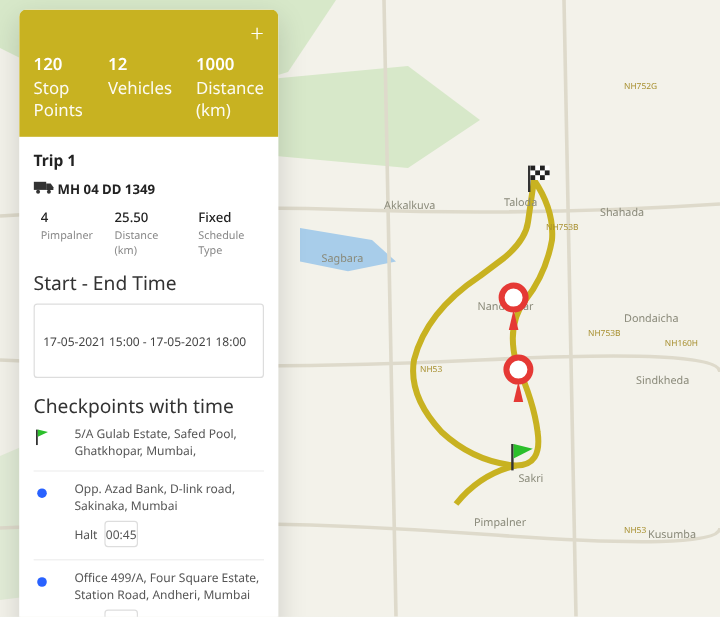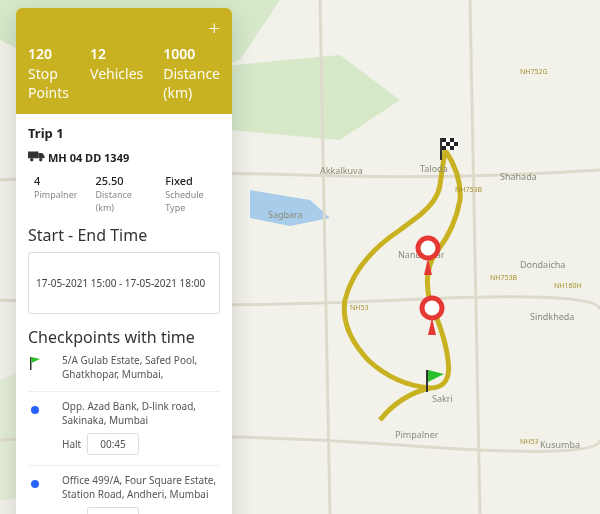--- a/index.html
+++ b/index.html
@@ -22,21 +22,21 @@
   .ts-lbl{font-size:9px;color:#888}
   .sect-lbl{font-size:16px;color:#333;margin-bottom:6px}
   .time-box{border:1px solid #ddd;border-radius:3px;padding:23px 7px;font-size:10px;color:#444;margin-bottom:12px}
   .cp{display:flex;gap:20px;margin-bottom:10px;position:relative}
   .cp-icon{width:14px;flex:none;display:flex;justify-content:center;padding-top:2px}
   .dot{width:8px;height:8px;border-radius:50%;background:#2962ff;margin-top:4px}
   .cp-body{flex:1}
   .cp-addr{font-size:10px;color:#555;line-height:1.35}
   .halt-row{display:flex;align-items:center;gap:6px;margin-top:6px}
   .halt-lbl{font-size:10px;color:#555}
-  .halt-box{border:1px solid #ddd;border-radius:3px;padding:3px 12px;font-size:10px;color:#555}
+  .halt-box{border:1px solid #ddd;border-radius:3px;padding:3px 0;font-size:10px;color:#555}
   .sep{border:none;border-top:1px solid #eee;margin:8px 0}
 </style>
 </head>
 <body>
 
 <div class="map">
 <svg viewBox="0 0 600 514">
 
   <rect x="0" y="0" width="600" height="514" fill="#f3f2ea"></rect>
   <path d="M0 0 L280 0 L240 60 L140 90 L60 70 L0 40 Z" fill="#d7e8c9"></path>

